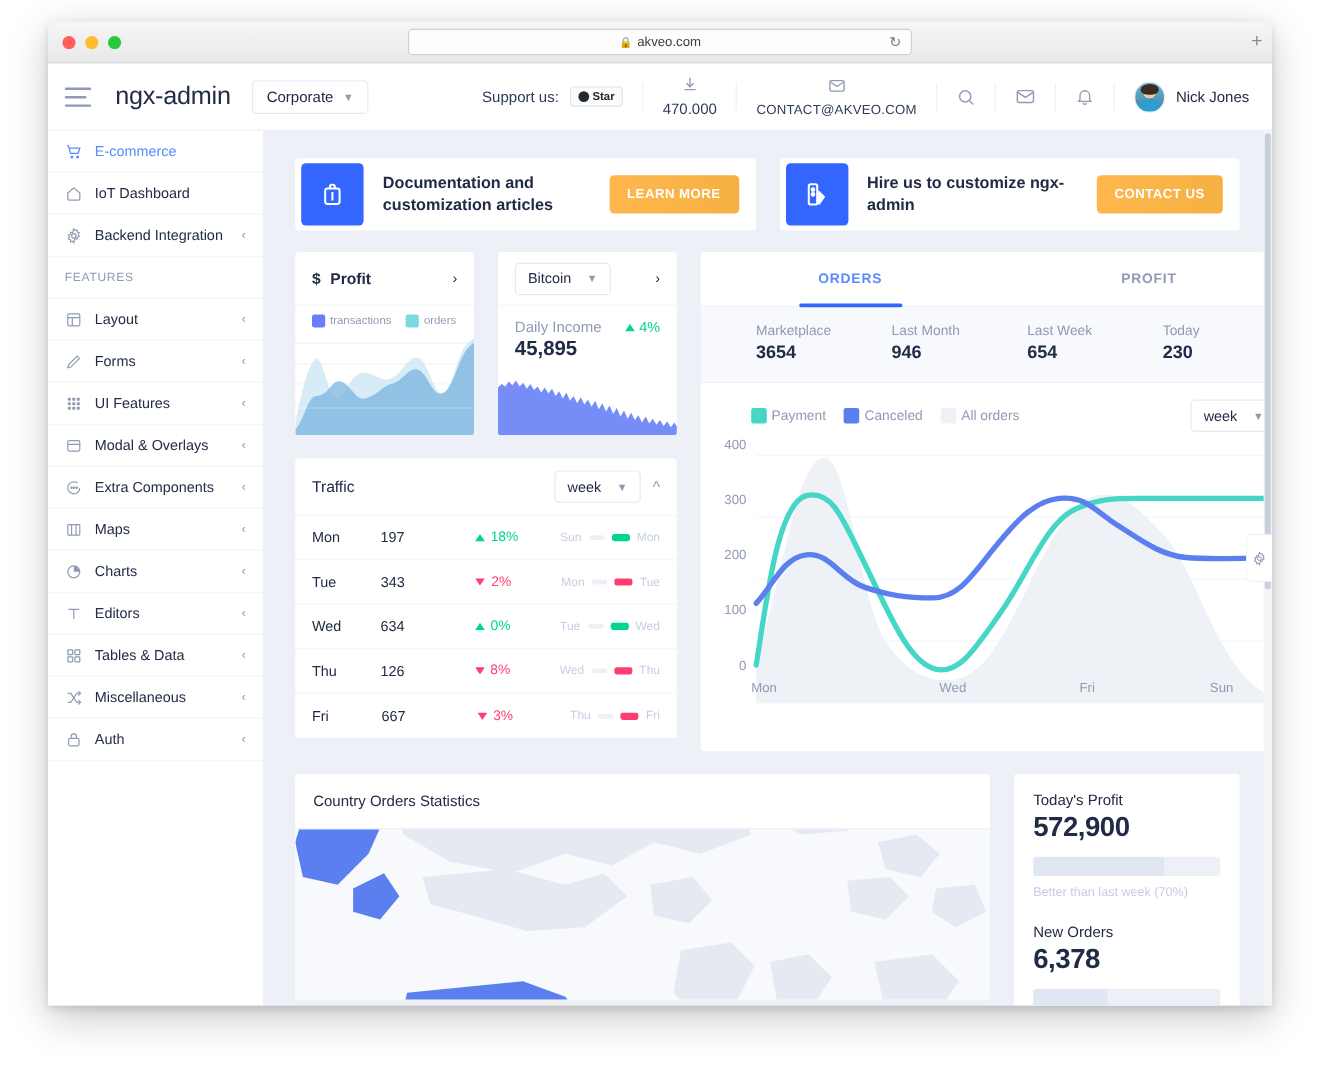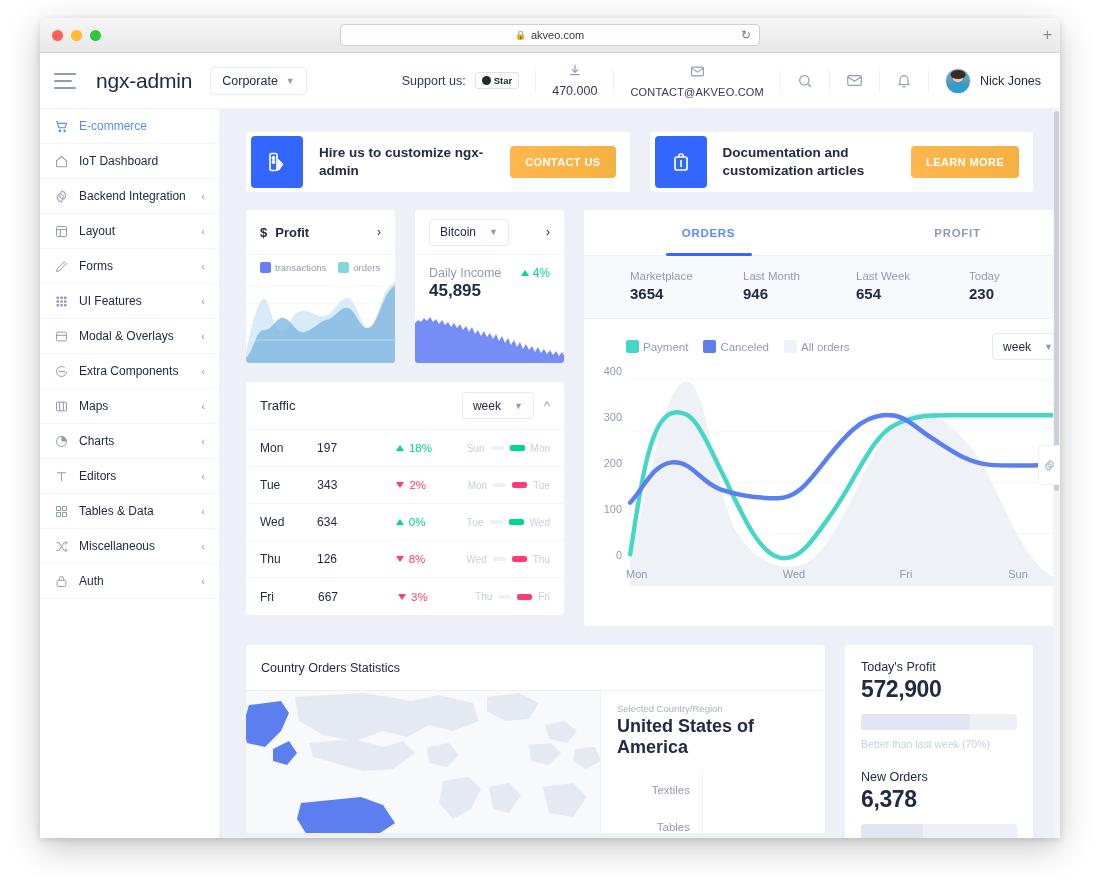--- a/index.html
+++ b/index.html
@@ -463,20 +463,21 @@
           <span class="nico">
             <svg width="15" height="15" viewBox="0 0 24 24" fill="none" stroke="currentColor" stroke-width="1.6">
               <circle cx="12" cy="12" r="3"></circle>
               <path d="M12 2.6l1.6 2.2 2.6-.6.5 2.7 2.5 1-1.2 2.4 1.2 2.4-2.5 1-.5 2.7-2.6-.6L12 21.4l-1.6-2.2-2.6.6-.5-2.7-2.5-1 1.2-2.4L4.8 11l2.5-1 .5-2.7 2.6.6z"></path>
             </svg>
           </span>
           <span class="nav-label">Backend Integration</span>
           <span class="chev">‹</span>
         </div>
 
+        <div class="nav-section">FEATURES</div>
 
         <div class="nav-item">
           <span class="nico">
             <svg width="15" height="15" viewBox="0 0 24 24" fill="none" stroke="currentColor" stroke-width="1.6">
               <rect x="4" y="4" width="16" height="16" rx="2"></rect>
                 <path d="M4 9h16M10 9v11"></path>
             </svg>
           </span>
           <span class="nav-label">Layout</span>
           <span class="chev">‹</span>
@@ -598,42 +599,42 @@
             </svg>
           </span>
           <span class="nav-label">Auth</span>
           <span class="chev">‹</span>
         </div>
       </div>
 
       <div class="main">
 
         <div class="promo-row">
+          <div class="promo">
+            <div class="promo-ico">
+              <svg width="24" height="24" viewBox="0 0 24 24" fill="none" stroke="#fff" stroke-width="1.7">
+                <rect x="6" y="7" width="12" height="13" rx="2"></rect>
+                  <path d="M10 7V5.5A1.5 1.5 0 0 1 11.5 4h1A1.5 1.5 0 0 1 14 5.5V7"></path>
+                  <path d="M12 10v7"></path>
+              </svg>
+            </div>
+            <div class="promo-txt">Documentation and customization articles</div>
+            <button class="promo-btn">LEARN MORE</button>
+          </div>
           <div class="promo">
             <div class="promo-ico">
               <svg width="24" height="24" viewBox="0 0 24 24" fill="none" stroke="#fff" stroke-width="1.7">
                 <rect x="5" y="3.5" width="7" height="17" rx="1.5"></rect>
                 <path d="M13 9l5 5-4 6h-2" fill="#fff" stroke="#fff" stroke-width="1"></path>
                 <circle cx="8.5" cy="8" r="1.1" fill="#fff"></circle>
                   <circle cx="8.5" cy="12" r="1.1" fill="#fff"></circle>
               </svg>
             </div>
             <div class="promo-txt">Hire us to customize ngx-admin</div>
             <button class="promo-btn">CONTACT US</button>
-          </div>
-          <div class="promo">
-            <div class="promo-ico">
-              <svg width="24" height="24" viewBox="0 0 24 24" fill="none" stroke="#fff" stroke-width="1.7">
-                <rect x="6" y="7" width="12" height="13" rx="2"></rect>
-                  <path d="M10 7V5.5A1.5 1.5 0 0 1 11.5 4h1A1.5 1.5 0 0 1 14 5.5V7"></path>
-                  <path d="M12 10v7"></path>
-              </svg>
-            </div>
-            <div class="promo-txt">Documentation and customization articles</div>
-            <button class="promo-btn">LEARN MORE</button>
           </div>
         </div>
 
         <div class="stats-row">
 
           <div class="left-col">
 
             <div class="small-cards">
 
               <div class="card sc">
@@ -887,28 +888,20 @@
                     <path d="M300 96 L330 92 L344 106 L330 126 L306 122 Z"></path>
                     <path d="M184 56 L206 52 L216 64 L204 76 L186 72 Z"></path>
                   </g>
                   <g fill="#5b7fee">
                     <path d="M6 14 L38 10 L46 22 L38 40 L22 56 L4 52 L0 34 Z"></path>
                     <path d="M30 58 L46 50 L54 62 L44 74 L30 70 Z"></path>
                     <path d="M58 112 L118 106 L140 114 L152 132 L134 144 L64 144 L54 128 Z"></path>
                   </g>
                 </svg>
               </div>
-              <div class="cc-side">
-                <div class="cc-sel">Selected Country/Region</div>
-                <div class="cc-country">United States of America</div>
-                <div class="cc-list">
-                  <div class="cc-li">Textiles</div>
-                  <div class="cc-li">Tables</div>
-                </div>
-              </div>
             </div>
           </div>
 
           <div class="profit-side">
             <div class="card ps-card">
               <div class="ps-l">Today's Profit</div>
               <div class="ps-v">572,900</div>
               <div class="ps-bar">
                 <div class="ps-fill" style="width:70%"></div>
               </div>

